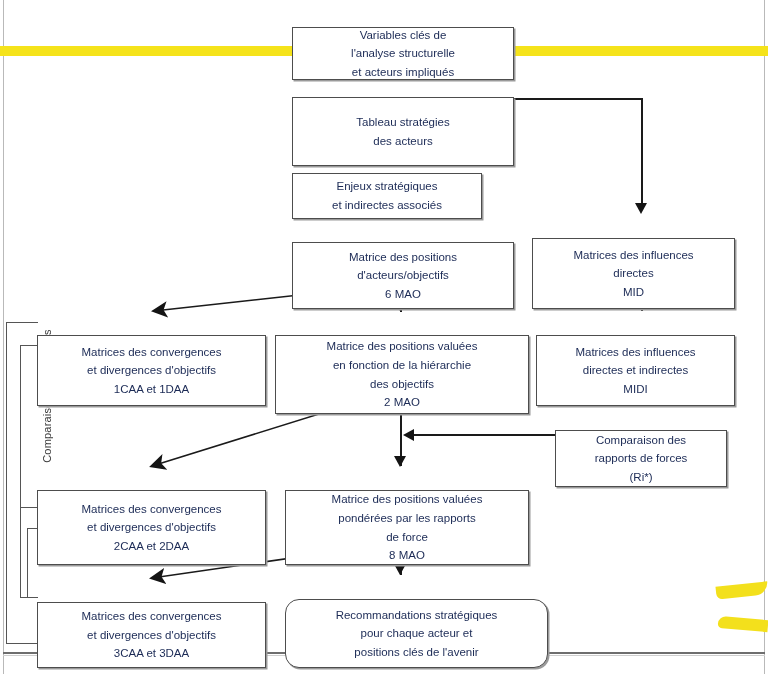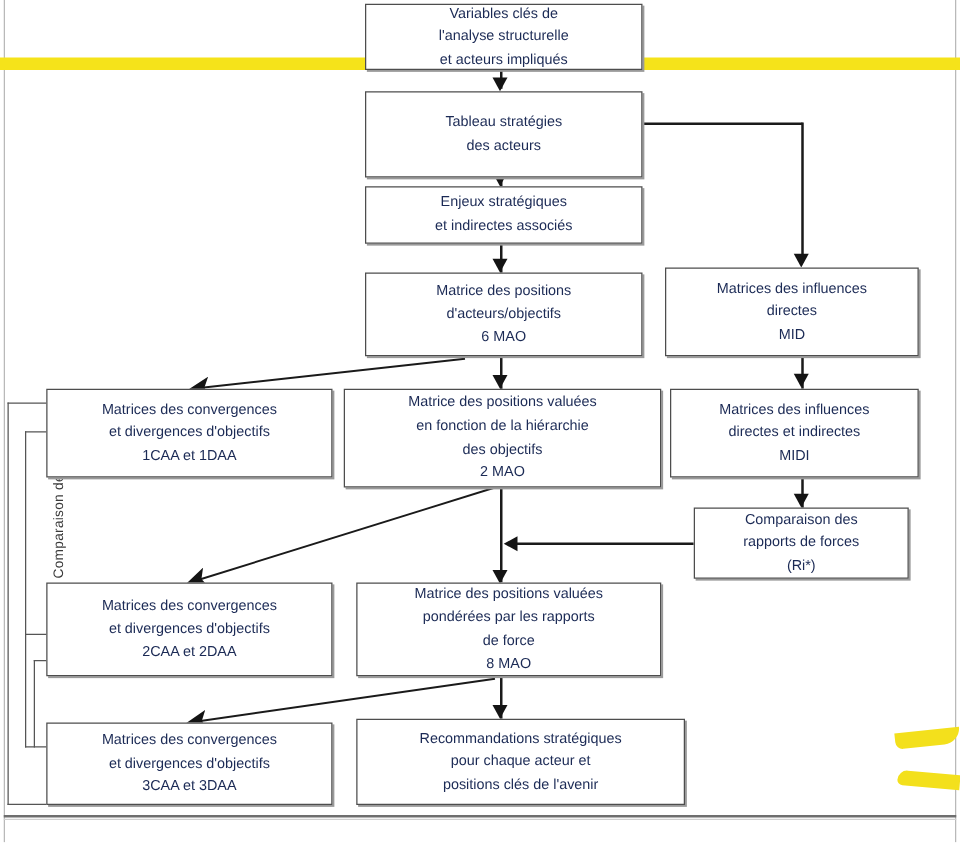--- a/index.html
+++ b/index.html
@@ -61,20 +61,21 @@
     box-shadow:1.5px 1.5px 0 0 #9a9a9a;
     display:flex;
     flex-direction:column;
     align-items:center;
     justify-content:center;
     color:#1b2a55;
     font-size:11.5px;
     line-height:1.62;
     text-align:center;
     padding:2px 4px;
+    margin-top:24px;
   }
   .node .ln{white-space:nowrap;display:block;}
   
   .ln-v,.ln-h{position:absolute;background:#1a1a1a;}
   .ln-v{width:1.6px;}
   .ln-h{height:1.6px;}
   .ln-thin-v{position:absolute;width:1px;background:#555;}
   .ln-thin-h{position:absolute;height:1px;background:#555;}
   .arrow-d{
     position:absolute;
@@ -181,21 +182,21 @@
     <span class="ln">Variables clés de</span>
     <span class="ln">l'analyse structurelle</span>
     <span class="ln">et acteurs impliqués</span>
   </div>
 
   <div class="node" style="left:292px; top:73px; width:222px; height:69px;">
     <span class="ln">Tableau stratégies</span>
     <span class="ln">des acteurs</span>
   </div>
 
-  <div class="node" style="left:292px; top:149px; width:222px; height:46px;">
+  <div class="node" style="left:292px; top:149px; width:190px; height:46px;">
     <span class="ln">Enjeux stratégiques</span>
     <span class="ln">et indirectes associés</span>
   </div>
 
   <div class="node" style="left:292px; top:218px; width:222px; height:67px;">
     <span class="ln">Matrice des positions</span>
     <span class="ln">d'acteurs/objectifs</span>
     <span class="ln">6 MAO</span>
   </div>
 
@@ -242,19 +243,19 @@
     <span class="ln">de force</span>
     <span class="ln">8 MAO</span>
   </div>
 
   <div class="node" style="left:37px;  top:578px; width:229px; height:66px;">
     <span class="ln">Matrices des convergences</span>
     <span class="ln">et divergences d'objectifs</span>
     <span class="ln">3CAA et 3DAA</span>
   </div>
 
-  <div class="node" style="left:285px; top:575px; width:263px; height:69px;">
+  <div class="node" style="left:285px; top:575px; width:263px; height:69px;border-radius:14px;">
     <span class="ln">Recommandations stratégiques</span>
     <span class="ln">pour chaque acteur et</span>
     <span class="ln">positions clés de l'avenir</span>
   </div>
 
 </div>
 
 </body></html>

